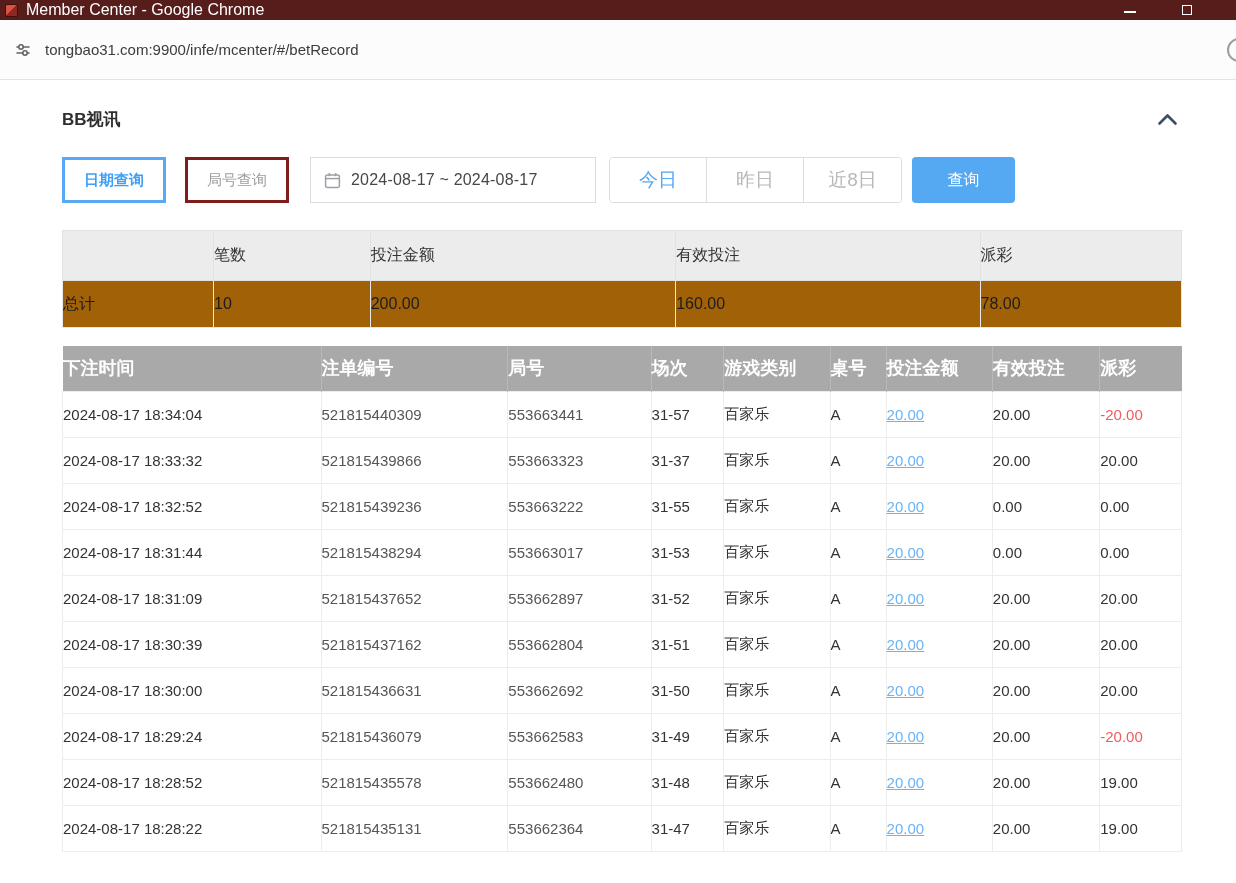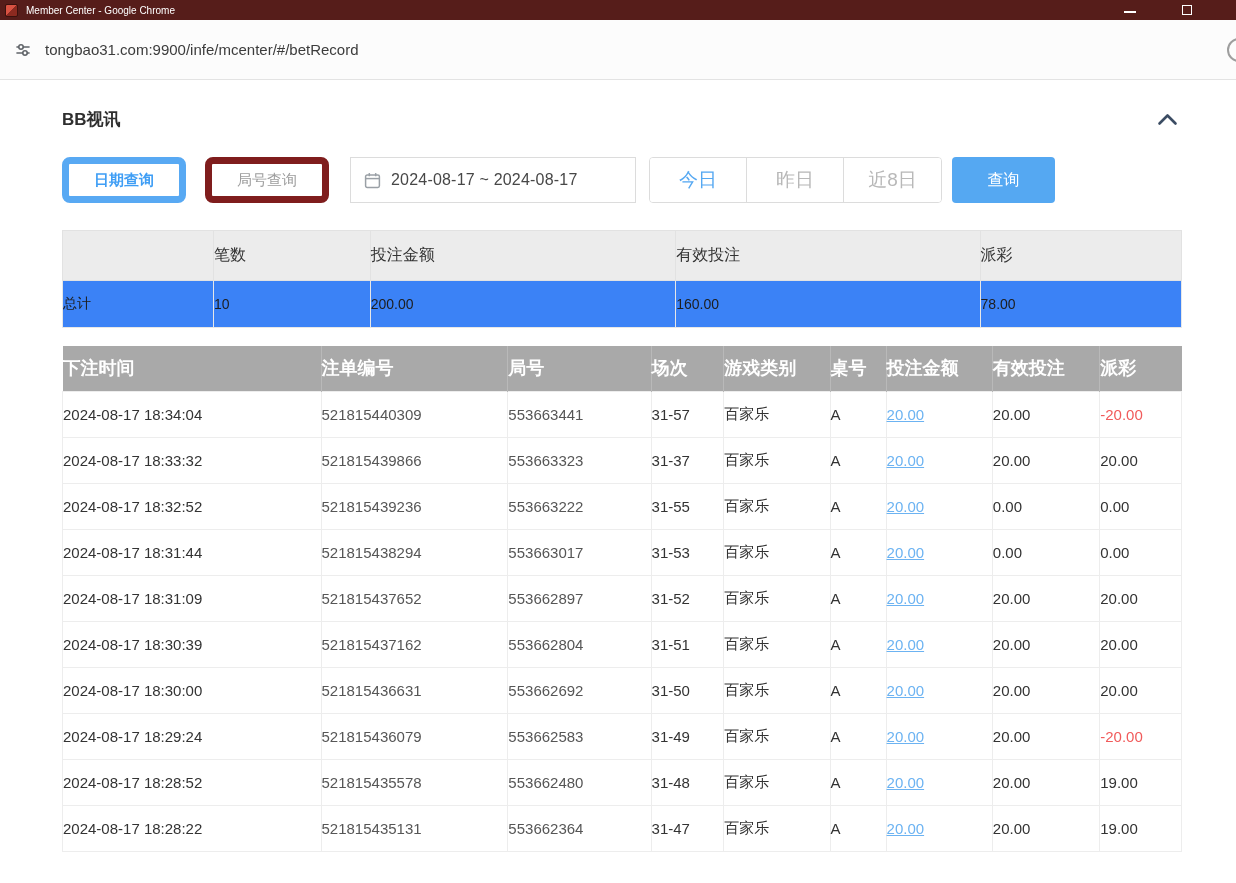--- a/index.html
+++ b/index.html
@@ -4,54 +4,54 @@
 <style>
   *{box-sizing:border-box;margin:0;padding:0}
   html,body{background:#e9e9e9}
   body{font-family:"Liberation Sans","DejaVu Sans",sans-serif}
   .window{width:1236px;height:883px;background:#fff;position:relative;overflow:hidden}
 
   
   .titlebar{height:20px;background:var(--titlebar,#561d1a);display:flex;align-items:center;padding-left:5px;color:#fff}
   .app-icon{width:13px;height:13px;border-radius:2px;flex:0 0 auto;
     background:linear-gradient(135deg,#d95242 0 50%,#8c2a20 50% 100%);border:1px solid #3c110d}
-  .win-title{font-size:10px;margin-left:8px;white-space:nowrap}
+  .win-title{font-size:16px;margin-left:8px;white-space:nowrap}
   .win-controls{margin-left:auto;display:flex;align-items:center;gap:46px;padding-right:44px}
   .win-min{width:12px;height:6px;border-bottom:2px solid #fff;display:inline-block;cursor:pointer}
   .win-max{width:10px;height:10px;border:1.5px solid #fff;display:inline-block;cursor:pointer}
 
   
   .urlbar{height:60px;background:#fcfcfc;border-bottom:1px solid #e3e3e3;display:flex;align-items:center;padding-left:10px}
   .tune{width:26px;height:26px;border-radius:50%;display:flex;align-items:center;justify-content:center;cursor:pointer}
   .url{font-size:15px;color:#3c3c3c;margin-left:9px;cursor:text;white-space:nowrap}
   .avatar-partial{margin-left:auto;width:24px;height:24px;border:2px solid #9e9e9e;border-radius:50%;margin-right:-15px;flex:0 0 auto}
 
   
   .content{padding:28px 54px 16px 62px;position:relative;height:821px;background:#fff}
   .section-head{display:flex;align-items:center;justify-content:space-between}
   .section-title{font-size:17px;font-weight:bold;color:#2f2f2f}
   .collapse{cursor:pointer;padding:2px 4px;line-height:0}
 
   .filters{margin-top:26px;display:flex;align-items:center}
   button{font-family:inherit;background:#fff;cursor:pointer}
-  .tab-btn{width:124px;height:46px;border:7px solid #7f1d1d;border-radius:8px;font-size:15px;color:#9c9c9c}
+  .tab-btn{width:104px;height:46px;border:3px solid #7f1d1d;border-radius:0;font-size:15px;color:#9c9c9c}
   .tab-btn.active{border-color:#58a9f3;color:#3f9ef5;font-weight:bold}
   .tab-btn + .tab-btn{margin-left:19px}
   .date-input{margin-left:21px;width:286px;height:46px;border:1px solid #dcdcdc;border-radius:0;display:flex;align-items:center;padding:0 13px;cursor:pointer;background:#fff}
   .date-text{font-size:16px;color:#474747;margin-left:10px;letter-spacing:.2px;white-space:nowrap}
   .quick-group{display:flex;margin-left:13px;border:1px solid #dcdcdc;border-radius:4px;overflow:hidden;height:46px}
   .quick{width:97px;height:100%;border:none;border-right:1px solid #dcdcdc;font-size:19px;color:#b8b8b8;border-radius:0}
   .quick:last-child{border-right:none}
   .quick.active{color:var(--accent,#4aa2f5)}
   .search-btn{margin-left:10px;width:103px;height:46px;border:none;border-radius:4px;background:var(--accent,#5fb0f4);color:#fff;font-size:16px;font-weight:normal}
 
   table{border-collapse:collapse;width:100%;text-align:left;table-layout:fixed}
   .summary{margin-top:27px;font-size:16px}
   .summary th{background:#ececec;height:50px;font-weight:normal;color:#333;border:1px solid #e2e2e2}
-  .summary td{height:47px;border:1px solid #e7e7e7;color:#1d1d1d;font-size:14px;background:#3b82f6}
+  .summary td{height:47px;border:1px solid #e7e7e7;color:#1d1d1d;font-size:16px;background:#a16207}
 
   .bets{margin-top:18px;font-size:15px}
   .bets th{background:var(--table-header,#a9a9a9);color:#fff;height:45px;font-weight:bold;font-size:18px;border-right:1px solid #b9b9b9}
   .bets th:last-child{border-right:none}
   .bets td{height:46px;border:1px solid #ededed;color:#333;background:#fff}
   .bets td.muted{color:#565656}
   .bet-link{color:var(--link,#6cb3f2);text-decoration:underline;cursor:pointer}
   .bets td.neg{color:var(--danger,#f15b5b)}
 
   .pagination{position:absolute;left:0;right:0;bottom:-22px;display:flex;justify-content:center;align-items:flex-start;gap:24px}

